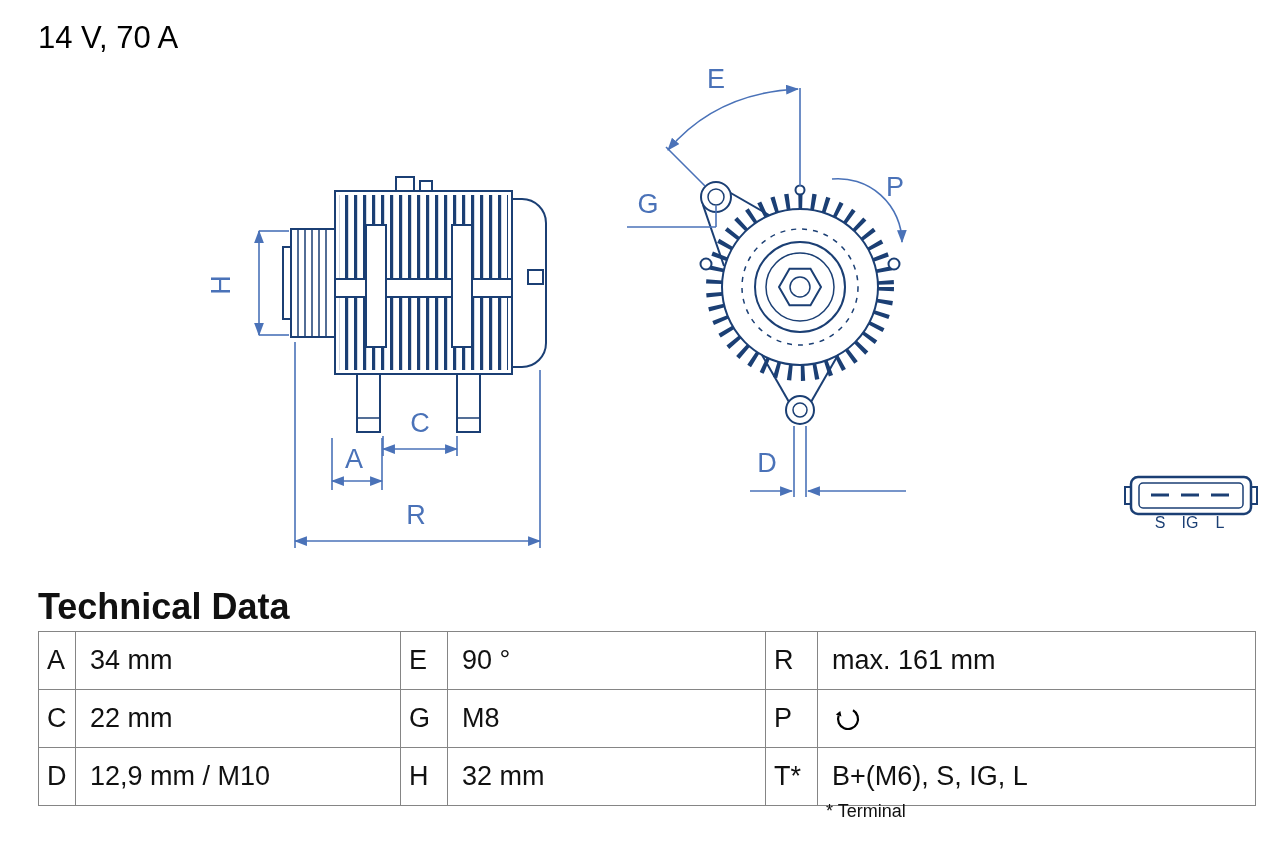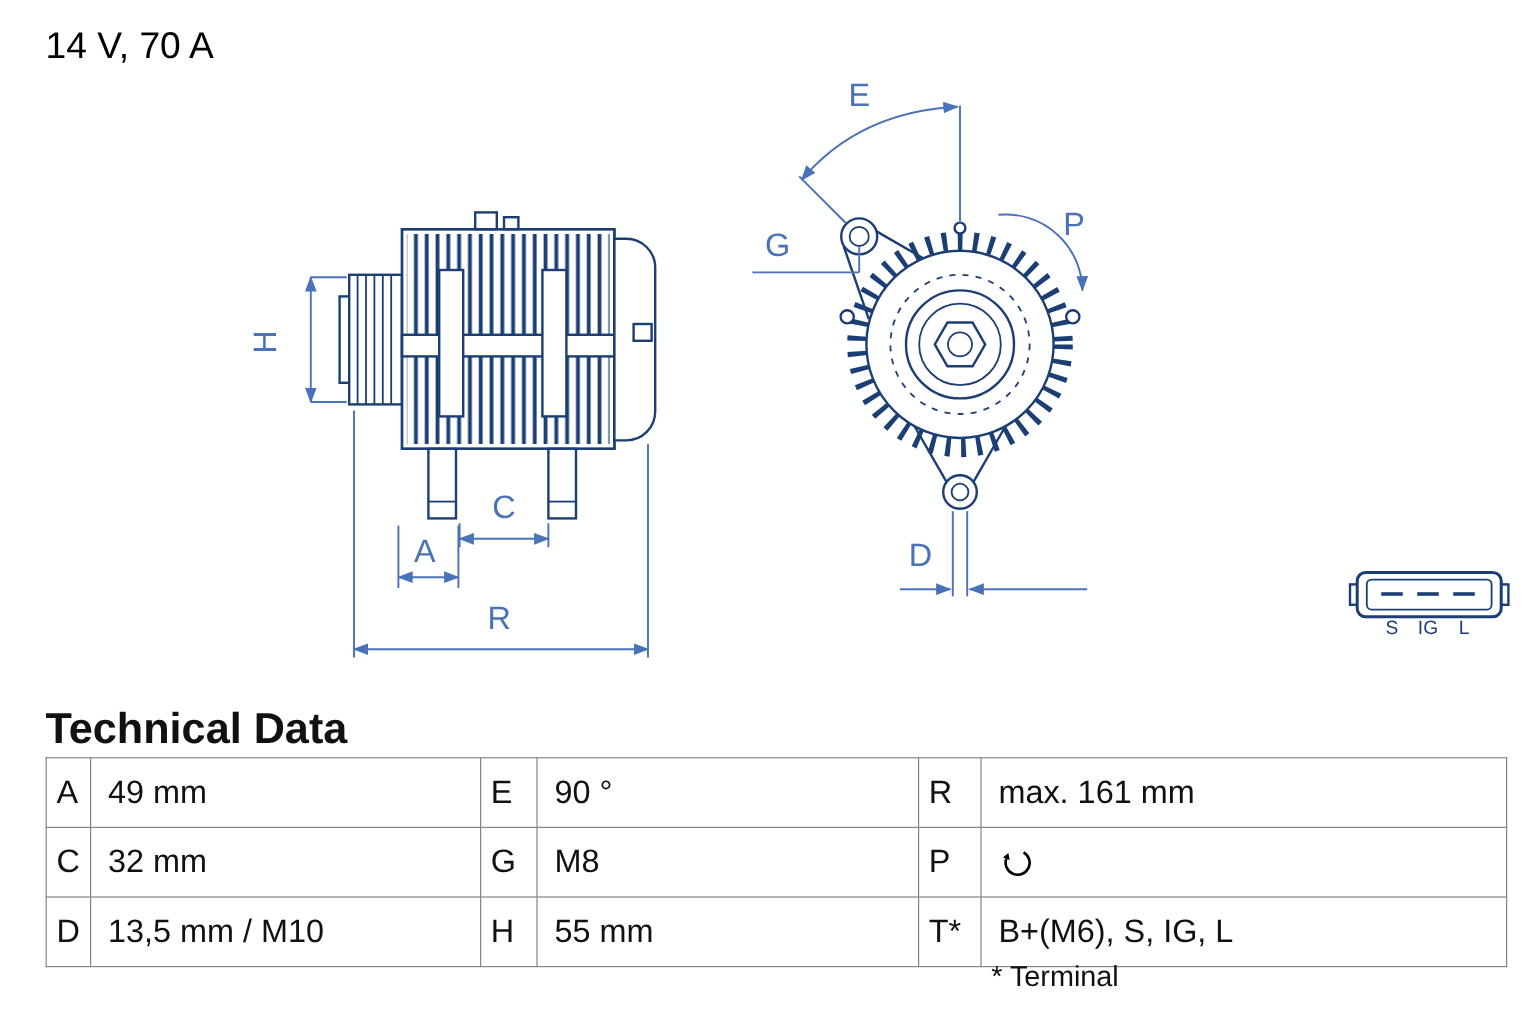--- a/index.html
+++ b/index.html
@@ -14,21 +14,21 @@
   .dim{stroke:#4a72b8;fill:none;stroke-width:1.6;}
   .dlabel{fill:#4a72b8;font-family:"Liberation Sans",sans-serif;font-size:27px;}
   .pinlabel{fill:#1b3f74;font-family:"Liberation Sans",sans-serif;font-size:16px;}
   .tech-heading{position:absolute;left:38px;top:586px;font-size:36px;font-weight:700;color:#111;}
   table.tech-table{position:absolute;left:38px;top:631px;width:1217px;border-collapse:collapse;table-layout:fixed;}
   table.tech-table td{border:1px solid #858585;height:55px;font-size:27px;color:#111;vertical-align:middle;
                       white-space:nowrap;overflow:hidden;}
   td.k{padding-left:8px;}
   td.v{padding-left:14px;}
   .rot-icon{display:inline-block;vertical-align:middle;}
-  .footnote{position:absolute;left:826px;top:801px;font-size:24px;color:#111;}
+  .footnote{position:absolute;left:826px;top:801px;font-size:18px;color:#111;}
 </style>
 </head>
 <body>
 
 <div id="page">
 
   <div class="rating">14 V, 70 A</div>
 
   <svg class="drawing-svg" width="1280" height="580" viewBox="0 0 1280 580">
     <defs>
@@ -157,44 +157,44 @@
       <col style="width:37px">
         <col style="width:325px">
       <col style="width:47px">
         <col style="width:318px">
       <col style="width:52px">
         <col style="width:438px">
     </colgroup>
     <tbody>
         <tr>
       <td class="k">A</td>
-      <td class="v">49 mm</td>
+      <td class="v">34 mm</td>
       <td class="k">E</td>
       <td class="v">90 °</td>
       <td class="k">R</td>
       <td class="v">max. 161 mm</td>
     </tr>
     <tr>
       <td class="k">C</td>
-      <td class="v">32 mm</td>
+      <td class="v">22 mm</td>
       <td class="k">G</td>
       <td class="v">M8</td>
       <td class="k">P</td>
       <td class="v">
         <svg class="rot-icon" width="32" height="32" viewBox="0 0 32 32">
           <path d="M 21,7.3 A 10,10 0 1 1 6.6,12.6" fill="none" stroke="#000" stroke-width="2.2"></path>
           <polygon points="8.3,7.9 9.4,13.6 3.8,11.6" fill="#000"></polygon>
         </svg>
       </td>
     </tr>
     <tr>
       <td class="k">D</td>
-      <td class="v">13,5 mm / M10</td>
+      <td class="v">12,9 mm / M10</td>
       <td class="k">H</td>
-      <td class="v">55 mm</td>
+      <td class="v">32 mm</td>
       <td class="k">T*</td>
       <td class="v">B+(M6), S, IG, L</td>
     </tr>
   </tbody>
     </table>
 
   <div class="footnote">* Terminal</div>
 
 </div>
 

